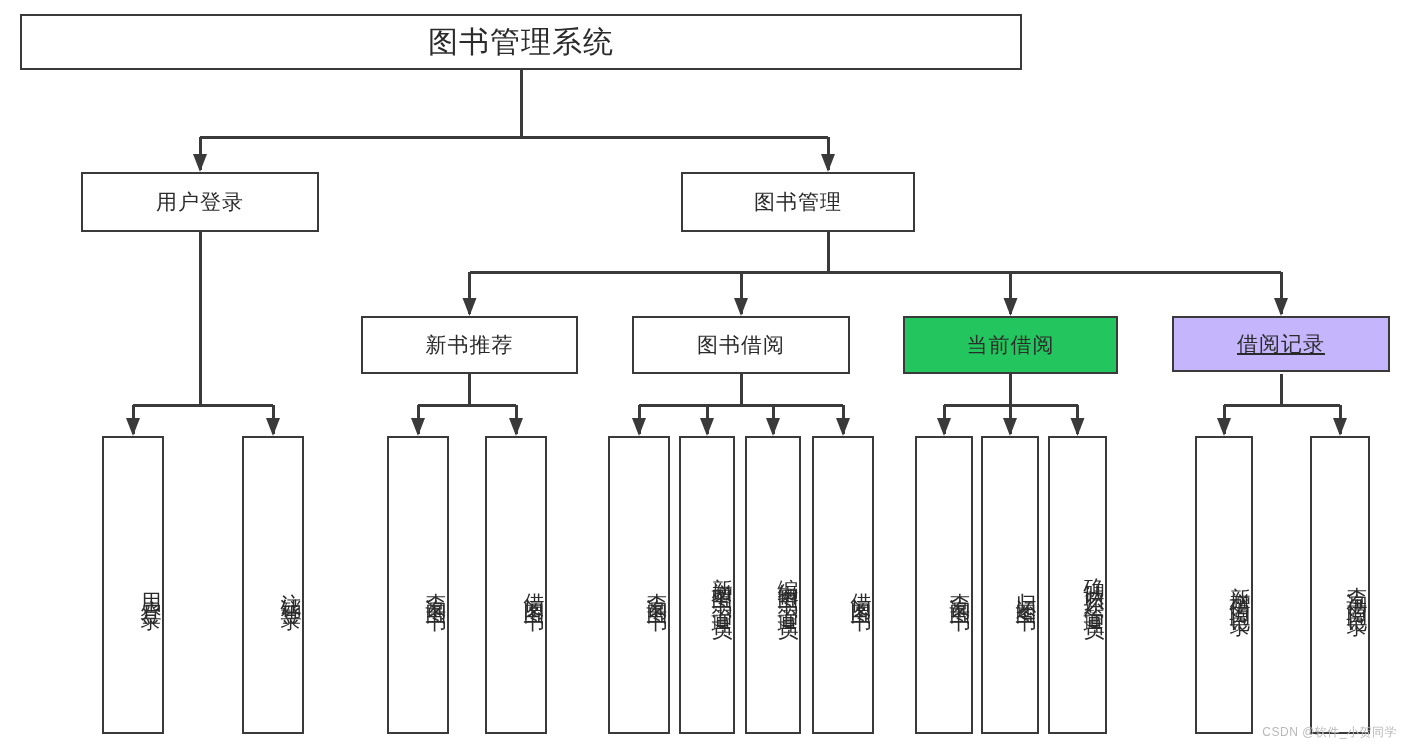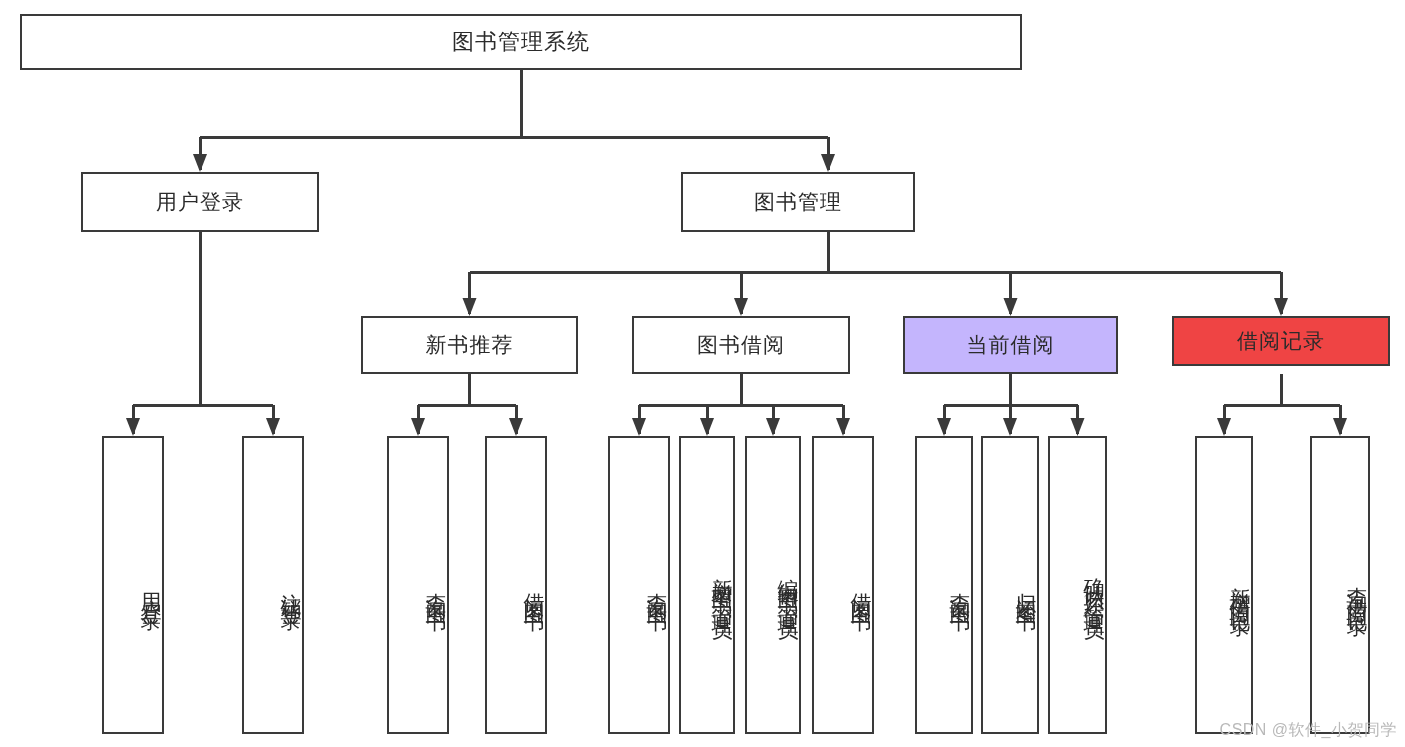--- a/index.html
+++ b/index.html
@@ -23,28 +23,28 @@
   .node-v{
     writing-mode:vertical-rl;
     text-orientation:upright;
     font-size:21px;
     letter-spacing:6px;
     line-height:1;
     padding-top:6px;
     align-items:flex-start;
     justify-content:center;
   }
-  .title-node{ font-size:22px; }
+  .title-node{ font-size:30px; }
 
   #edges{position:absolute;left:0;top:0;width:1405px;height:747px;pointer-events:none;}
 
   .watermark{
     position:absolute;
     right:8px;bottom:6px;
-    font-size:16px;
+    font-size:12px;
     color:#b9b9b9;
     letter-spacing:.5px;
     white-space:nowrap;
   }
 </style>
 </head>
 <body>
 
 <div id="canvas">
   <svg id="edges" viewBox="0 0 1405 747" xmlns="http://www.w3.org/2000/svg">
@@ -100,22 +100,22 @@
       <polygon points="1217,418 1231,418 1224,436" fill="#3a3a3a"></polygon>
       <line x1="1340" y1="405" x2="1340" y2="434" stroke="#3a3a3a" stroke-width="3" shape-rendering="crispEdges"></line>
       <polygon points="1333,418 1347,418 1340,436" fill="#3a3a3a"></polygon>
     </svg>
   <div id="nodes">
       <div class="node node-h title-node" style="left: 20px; top: 14px; width: 1002px; height: 56px; border-color: rgb(58, 58, 58); background: rgb(255, 255, 255); color: rgb(43, 43, 43);">图书管理系统</div>
       <div class="node node-h" style="left: 81px; top: 172px; width: 238px; height: 60px; border-color: rgb(58, 58, 58); background: rgb(255, 255, 255); color: rgb(43, 43, 43);">用户登录</div>
       <div class="node node-h" style="left: 681px; top: 172px; width: 234px; height: 60px; border-color: rgb(58, 58, 58); background: rgb(255, 255, 255); color: rgb(43, 43, 43);">图书管理</div>
       <div class="node node-h" style="left: 361px; top: 316px; width: 217px; height: 58px; border-color: rgb(58, 58, 58); background: rgb(255, 255, 255); color: rgb(43, 43, 43); text-align: center;">新书推荐</div>
       <div class="node node-h" style="left: 632px; top: 316px; width: 218px; height: 58px; border-color: rgb(58, 58, 58); background: rgb(255, 255, 255); color: rgb(43, 43, 43);">图书借阅</div>
-      <div class="node node-h" style="left: 903px; top: 316px; width: 215px; height: 58px; border-color: rgb(58, 58, 58); background: #c4b5fd; color: rgb(43, 43, 43);">当前借阅</div>
-      <div class="node node-h" style="left: 1172px; top: 316px; width: 218px; height: 50px; border-color: rgb(58, 58, 58); background: #ef4444; color: rgb(43, 43, 43);">借阅记录</div>
+      <div class="node node-h" style="left: 903px; top: 316px; width: 215px; height: 58px; border-color: rgb(58, 58, 58); background: #22c55e; color: rgb(43, 43, 43);">当前借阅</div>
+      <div class="node node-h" style="left: 1172px; top: 316px; width: 218px; height: 56px; border-color: rgb(58, 58, 58); background: #c4b5fd; color: rgb(43, 43, 43); text-decoration: underline;">借阅记录</div>
       <div class="node node-v" style="left: 102px; top: 436px; width: 62px; height: 298px; border-color: rgb(58, 58, 58); background: rgb(255, 255, 255); color: rgb(43, 43, 43);">用户登录</div>
       <div class="node node-v" style="left: 242px; top: 436px; width: 62px; height: 298px; border-color: rgb(58, 58, 58); background: rgb(255, 255, 255); color: rgb(43, 43, 43);">注销登录</div>
       <div class="node node-v" style="left: 387px; top: 436px; width: 62px; height: 298px; border-color: rgb(58, 58, 58); background: rgb(255, 255, 255); color: rgb(43, 43, 43);">查询图书</div>
       <div class="node node-v" style="left: 485px; top: 436px; width: 62px; height: 298px; border-color: rgb(58, 58, 58); background: rgb(255, 255, 255); color: rgb(43, 43, 43);">借阅图书</div>
       <div class="node node-v" style="left: 608px; top: 436px; width: 62px; height: 298px; border-color: rgb(58, 58, 58); background: rgb(255, 255, 255); color: rgb(43, 43, 43);">查询图书</div>
       <div class="node node-v" style="left: 679px; top: 436px; width: 56px; height: 298px; border-color: rgb(58, 58, 58); background: rgb(255, 255, 255); color: rgb(43, 43, 43);">新增图书（管理员）</div>
       <div class="node node-v" style="left: 745px; top: 436px; width: 56px; height: 298px; border-color: rgb(58, 58, 58); background: rgb(255, 255, 255); color: rgb(43, 43, 43);">编辑图书（管理员）</div>
       <div class="node node-v" style="left: 812px; top: 436px; width: 62px; height: 298px; border-color: rgb(58, 58, 58); background: rgb(255, 255, 255); color: rgb(43, 43, 43);">借阅图书</div>
       <div class="node node-v" style="left: 915px; top: 436px; width: 58px; height: 298px; border-color: rgb(58, 58, 58); background: rgb(255, 255, 255); color: rgb(43, 43, 43);">查询图书</div>
       <div class="node node-v" style="left: 981px; top: 436px; width: 58px; height: 298px; border-color: rgb(58, 58, 58); background: rgb(255, 255, 255); color: rgb(43, 43, 43);">归还图书</div>

